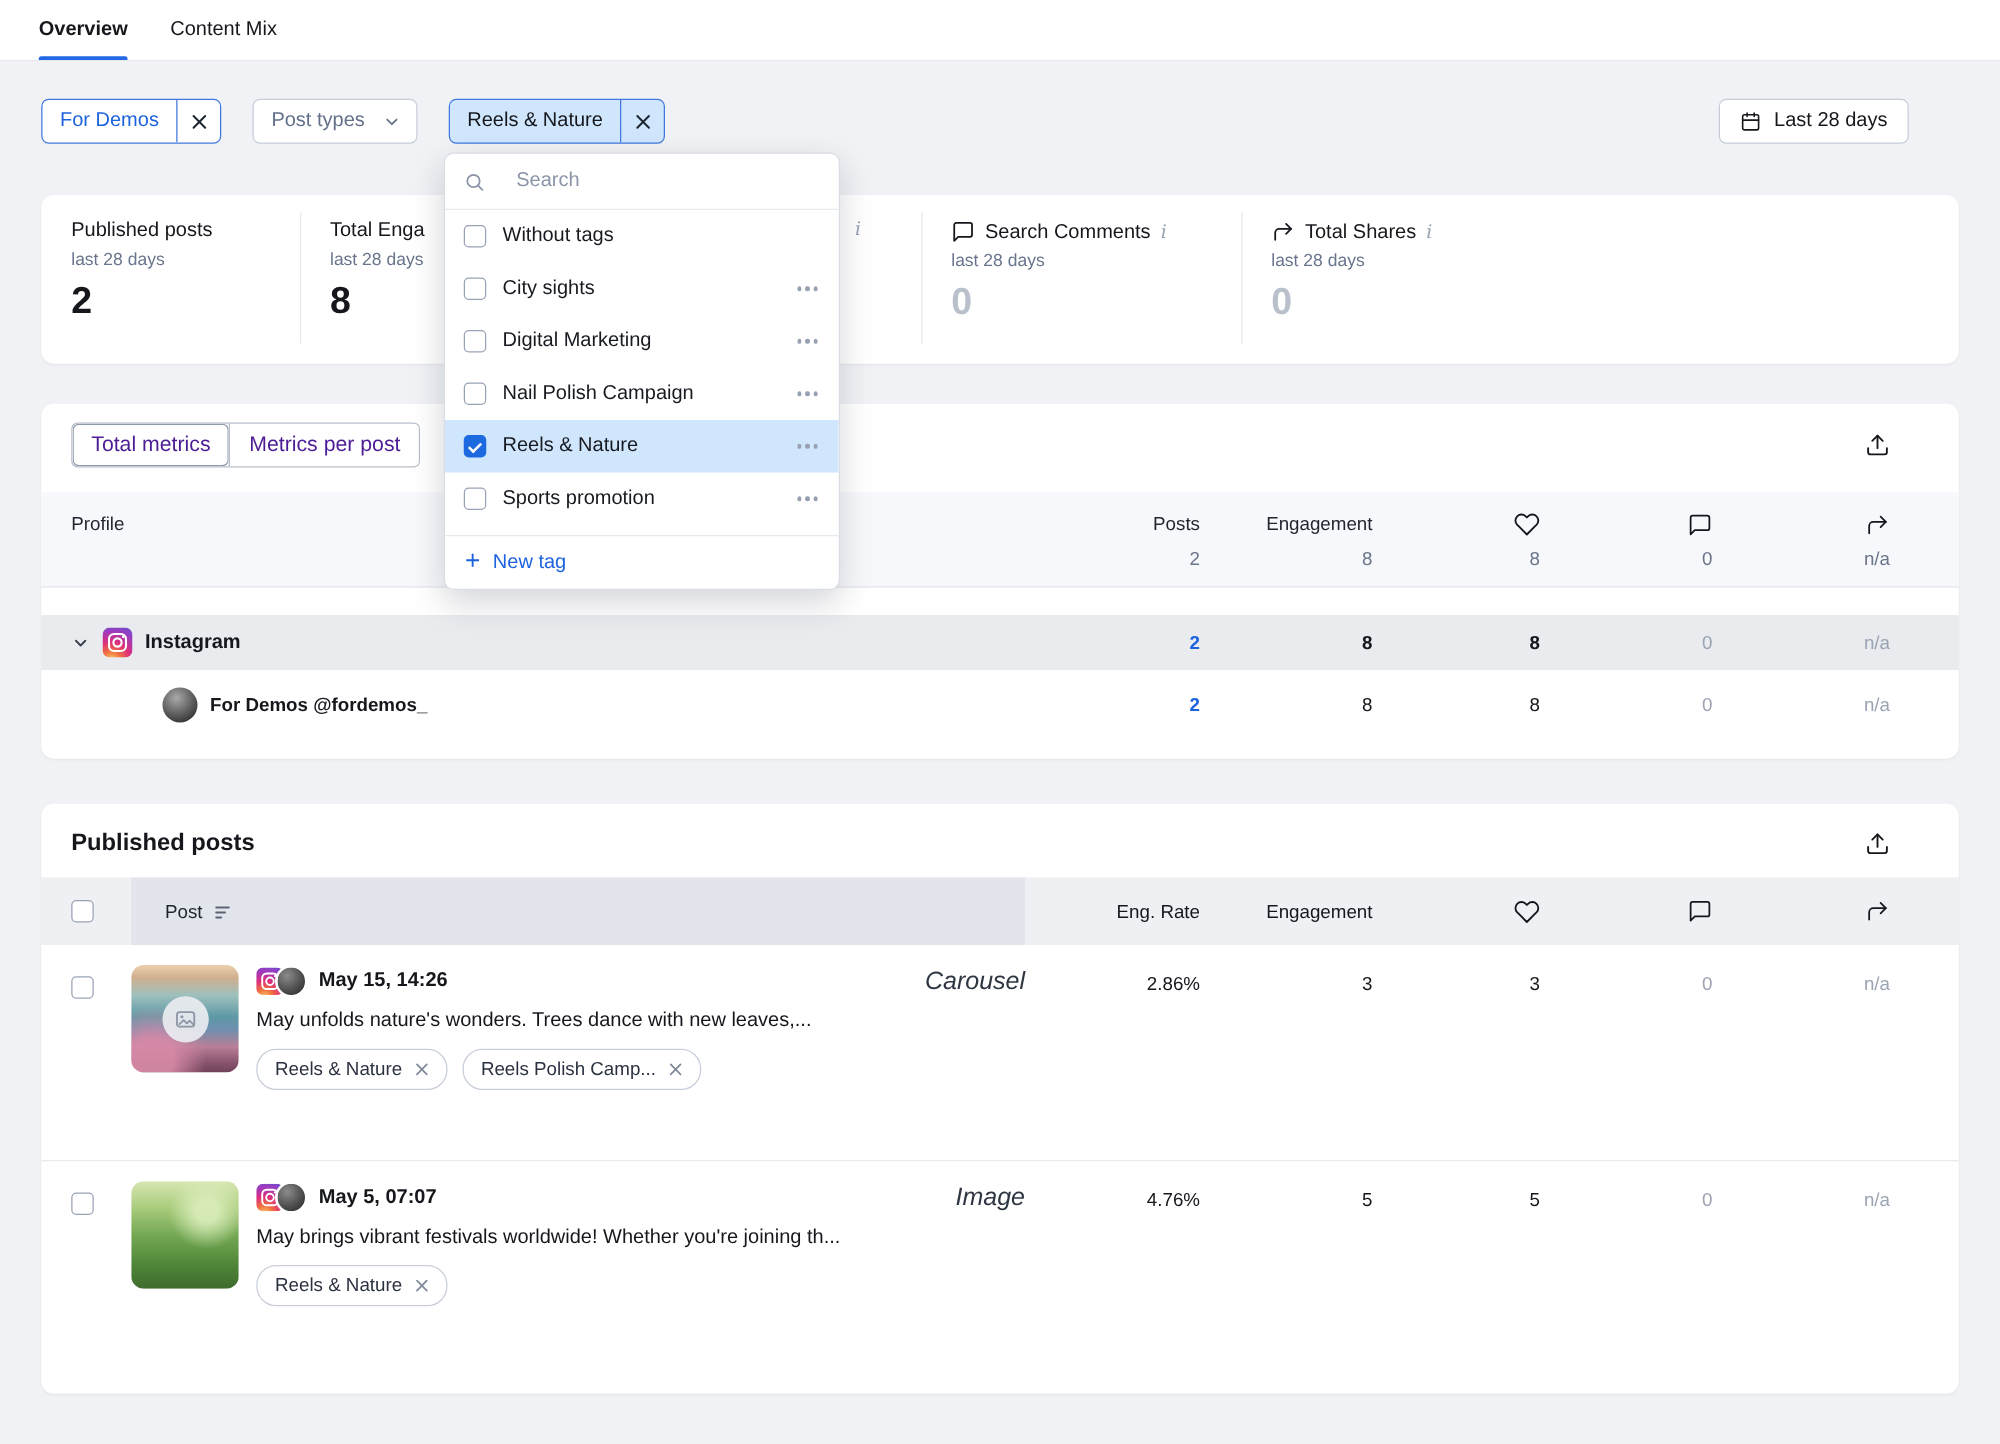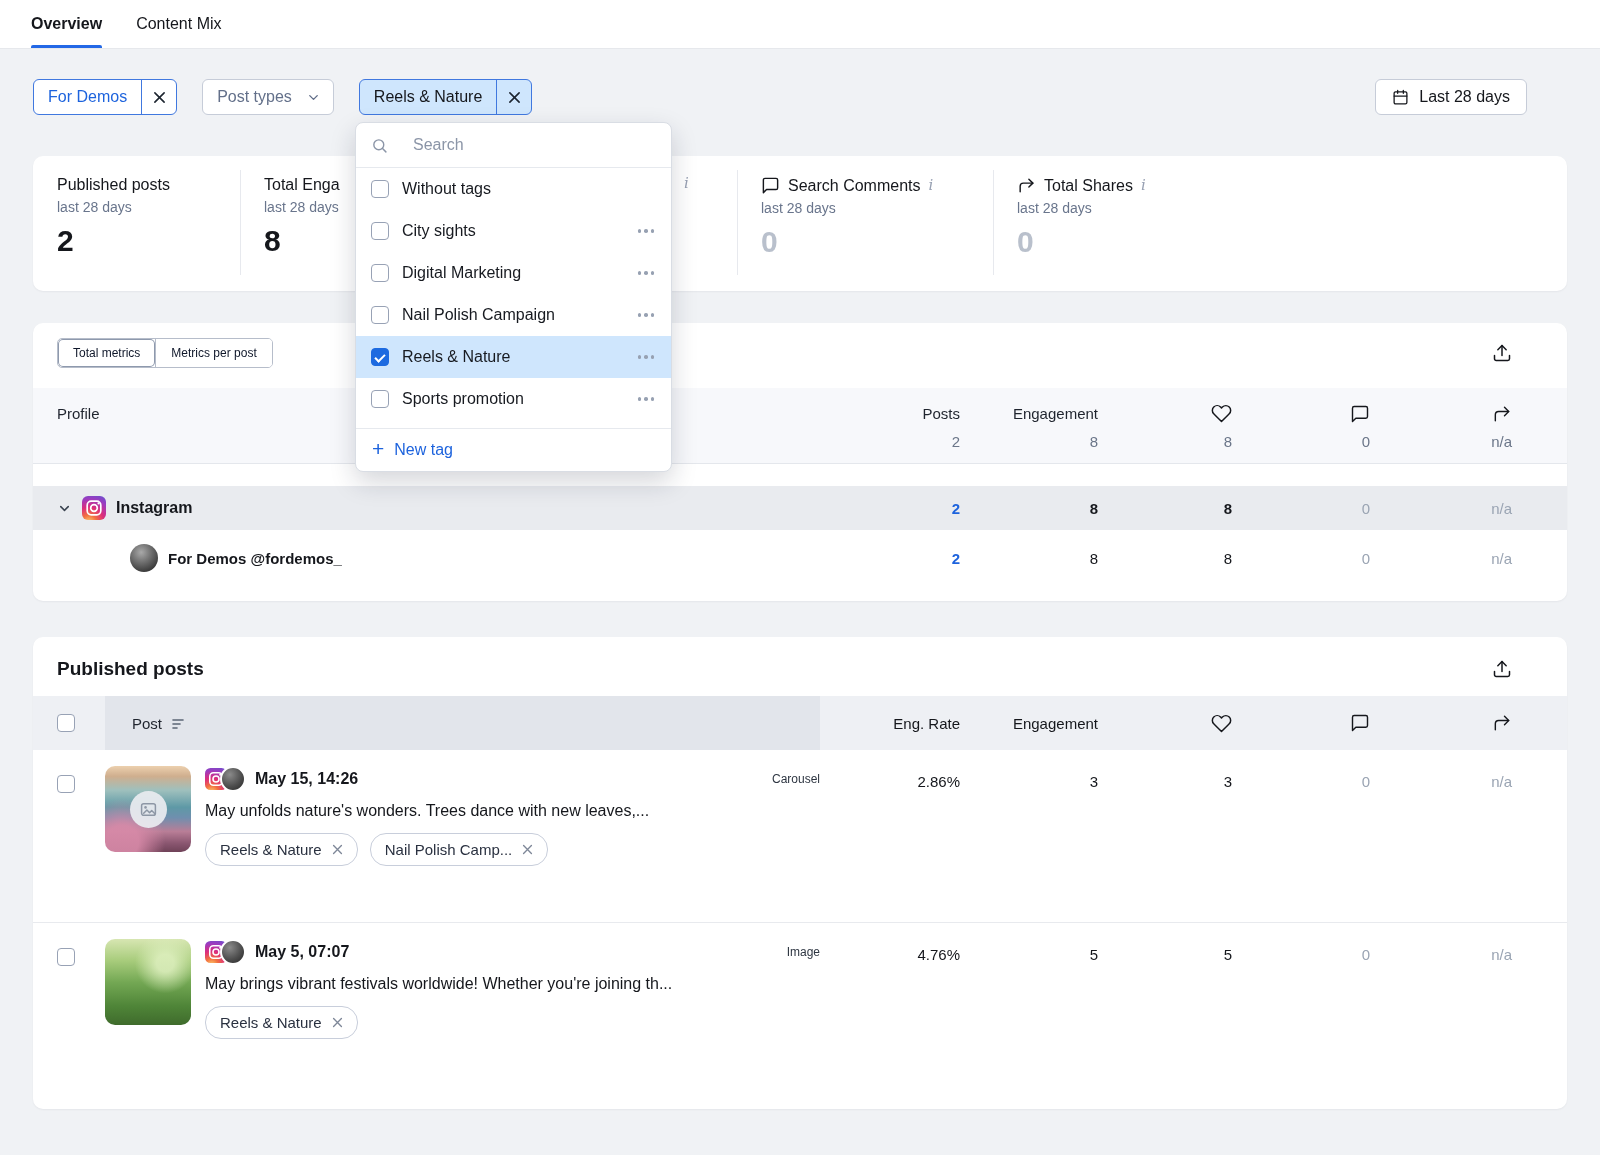--- a/index.html
+++ b/index.html
@@ -39,21 +39,21 @@
   .card-value{margin-top:9px;font-size:30px;font-weight:700;color:#15171c;}
   .card-value.muted{color:#b9c0cc;}
   .info{font-family:"DejaVu Serif",serif;font-style:italic;color:#98a1b3;font-size:15px;line-height:1;}
   .ghost{display:inline-block;width:132px;}
 
   
   .panel{background:#fff;border-radius:10px;box-shadow:0 1px 2px rgba(16,24,40,.05);}
   .metrics-panel{margin-top:32px;padding-bottom:15px;}
   .panel-toolbar{display:flex;align-items:center;justify-content:space-between;padding:15px 55px 0 24px;}
   .segmented{display:inline-flex;border:1px solid #b6bdca;border-radius:5px;overflow:hidden;}
-  .seg{padding:7px 15px;font-size:12px;background:#fff;color:#0f172a;cursor:pointer;white-space:nowrap;}
+  .seg{padding:7px 15px;font-size:17px;background:#fff;color:#4c1d95;cursor:pointer;white-space:nowrap;}
   .seg + .seg{border-left:1px solid #b6bdca;}
   .seg.active{box-shadow:inset 0 0 0 1px #8e99ad;border-radius:5px;}
   .export{color:#15171c;cursor:pointer;display:flex;}
 
   .grid{display:grid;grid-template-columns:1fr 140px 138px 134px 138px 142px;align-items:center;padding:0 55px 0 24px;}
   .cell{min-width:0;}
   .cell.num{text-align:right;font-size:15px;}
   .cell.icon-cell{display:flex;justify-content:flex-end;color:#15171c;}
 
   .thead{margin-top:20px;background:#f7f8fb;border-bottom:1px solid #e4e7ec;}
@@ -92,21 +92,21 @@
   .pm-check{width:48px;padding-top:9px;flex-shrink:0;}
   .thumb{width:86px;height:86px;border-radius:10px;position:relative;flex-shrink:0;cursor:pointer;}
   .thumb1{background:radial-gradient(circle at 20% 88%,rgba(216,138,168,.9) 0 16%,transparent 42%),linear-gradient(180deg,#ecd0ae 0%,#cfae8e 12%,#9fc0bd 28%,#5e99a6 48%,#6f8fae 60%,#b97e97 76%,#8a5670 90%,#6f4258 100%);}
   .thumb2{background:radial-gradient(circle at 70% 28%,rgba(223,240,192,.85) 0 10%,transparent 35%),linear-gradient(180deg,#d7e6b2 0%,#a8cc7c 25%,#74a854 50%,#4f8538 78%,#3f6b2c 100%);}
   .badge{position:absolute;inset:0;margin:auto;width:37px;height:37px;border-radius:50%;background:rgba(233,236,240,.93);display:flex;align-items:center;justify-content:center;color:#8d97a5;}
   .post-body{flex:1;padding-left:14px;min-width:0;}
   .post-meta{display:flex;align-items:center;}
   .ig-sm{width:22px;height:22px;}
   .mini-avatar{width:22px;height:22px;border-radius:50%;background:radial-gradient(circle at 35% 30%,#8b8b8b,#4f4f4f 55%,#242424);border:2px solid #fff;box-sizing:content-box;margin-left:-7px;position:relative;z-index:1;}
   .post-date{font-weight:700;font-size:16px;margin-left:9px;}
-  .post-type{margin-left:auto;color:#2e3642;font-size:12px;}
+  .post-type{margin-left:auto;font-style:italic;color:#2e3642;font-size:20px;}
   .post-caption{margin-top:10px;font-size:16px;color:#15171c;}
   .post-tags{margin-top:13px;display:flex;gap:12px;}
   .tag-pill{display:inline-flex;align-items:center;gap:10px;height:31px;padding:0 14px;border:1px solid #c8cedb;border-radius:16px;font-size:15px;color:#2a3140;background:#fff;white-space:nowrap;}
   .tag-x{color:#7e8798;display:flex;cursor:pointer;}
 
   
   .checkbox{width:18px;height:18px;border:1.5px solid #98a2b5;border-radius:4px;background:#fff;display:inline-block;position:relative;cursor:pointer;box-sizing:border-box;flex-shrink:0;}
   .checkbox.checked{background:#1d6ae0;border-color:#1d6ae0;}
   .checkbox.checked::after{content:"";position:absolute;left:3px;top:4.5px;width:8px;height:4px;border-left:2px solid #fff;border-bottom:2px solid #fff;transform:rotate(-45deg);}
 
@@ -408,21 +408,21 @@
             <div class="post-tags">
               <span class="tag-pill">
                 <span>Reels &amp; Nature</span>
                 <span class="tag-x">
                     <svg width="11" height="11" viewBox="0 0 14 14" fill="none" stroke="currentColor" stroke-width="1.7" stroke-linecap="round">
                       <path d="M2 2l10 10M12 2L2 12"></path>
                     </svg>
                   </span>
               </span>
               <span class="tag-pill">
-                <span>Nail Polish Camp...</span>
+                <span>Reels Polish Camp...</span>
                 <span class="tag-x">
                     <svg width="11" height="11" viewBox="0 0 14 14" fill="none" stroke="currentColor" stroke-width="1.7" stroke-linecap="round">
                       <path d="M2 2l10 10M12 2L2 12"></path>
                     </svg>
                   </span>
               </span>
             </div>
           </div>
         </div>
         <div class="cell num v-reg">2.86%</div>

